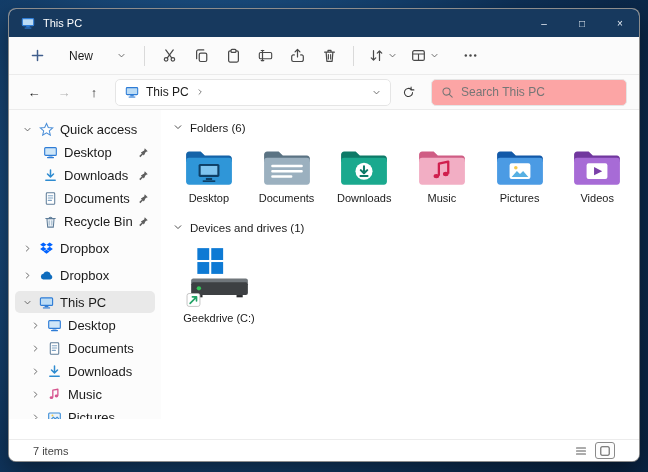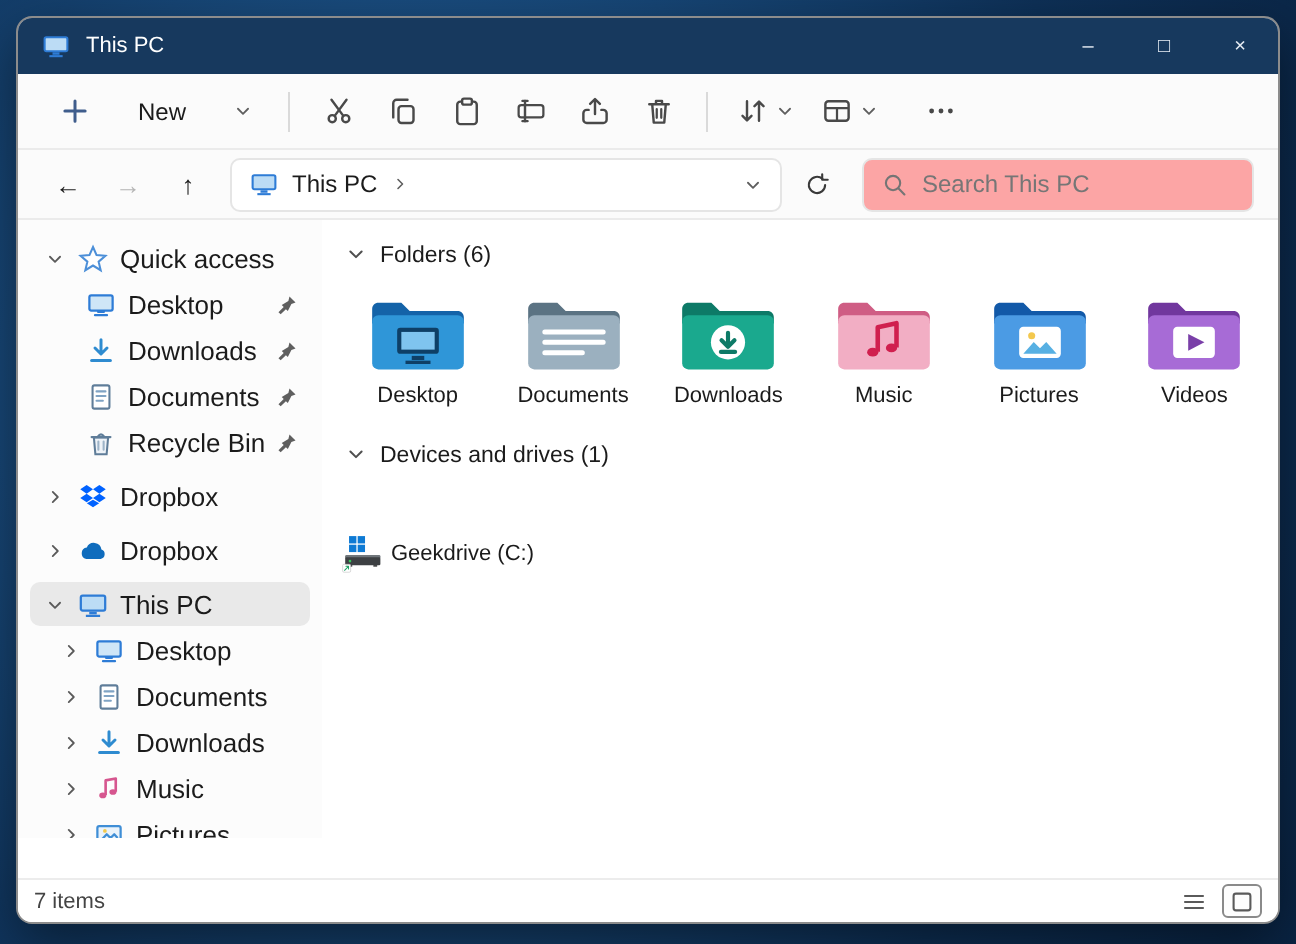--- a/index.html
+++ b/index.html
@@ -84,27 +84,27 @@
   .content { flex: 1; padding: 10px 4px 0 10px; overflow: hidden; }
   .section-header { display: flex; align-items: flex-start; gap: 7px; font-size: 11.5px;
     color: #1b1b1b; margin: 2px 0 8px 2px; }
   .section-header .chev { display: inline-flex; color: #4f4f4f; }
   .section-header .chev svg { width: 10px; height: 10px; }
   .folder-grid { display: flex; gap: 2px; margin-bottom: 12px; }
   .tile { width: 77px; display: flex; flex-direction: column; align-items: center; gap: 5px;
     padding: 5px 0 6px; border-radius: 4px; }
   .tile svg.folder-svg { width: 50px; height: 40px; }
   .tile-label { font-size: 11px; color: #1b1b1b; white-space: nowrap; }
-  .drive-tile { width: 96px; display: flex; flex-direction: row; align-items: center; gap: 4px;
+  .drive-tile { width: 96px; display: flex; flex-direction: column; align-items: center; gap: 4px;
     padding: 4px 0 6px; border-radius: 4px; }
   .drive-tile svg.drive-svg { width: 66px; height: 62px; }
 
   
   .statusbar { flex: 0 0 22px; border-top: 1px solid #ececec; background: #ffffff;
-    display: flex; align-items: center; padding: 0 8px; font-size: 11px; color: #444; margin-top: 20px; }
+    display: flex; align-items: center; padding: 0 24px; font-size: 11px; color: #444; margin-top: 20px; }
   .status-right { margin-left: auto; display: flex; gap: 4px; align-items: center; }
   .view-btn { width: 20px; height: 17px; display: flex; align-items: center; justify-content: center;
     color: #5a5a5a; border: 1px solid transparent; border-radius: 3px; }
   .view-btn.active { border-color: #8a8a8a; background: #fdfdfd; }
   .view-btn svg { width: 12px; height: 12px; }
 
   .hidden-defs { position: absolute; width: 0; height: 0; overflow: hidden; }
 </style>
 </head>
 <body>

